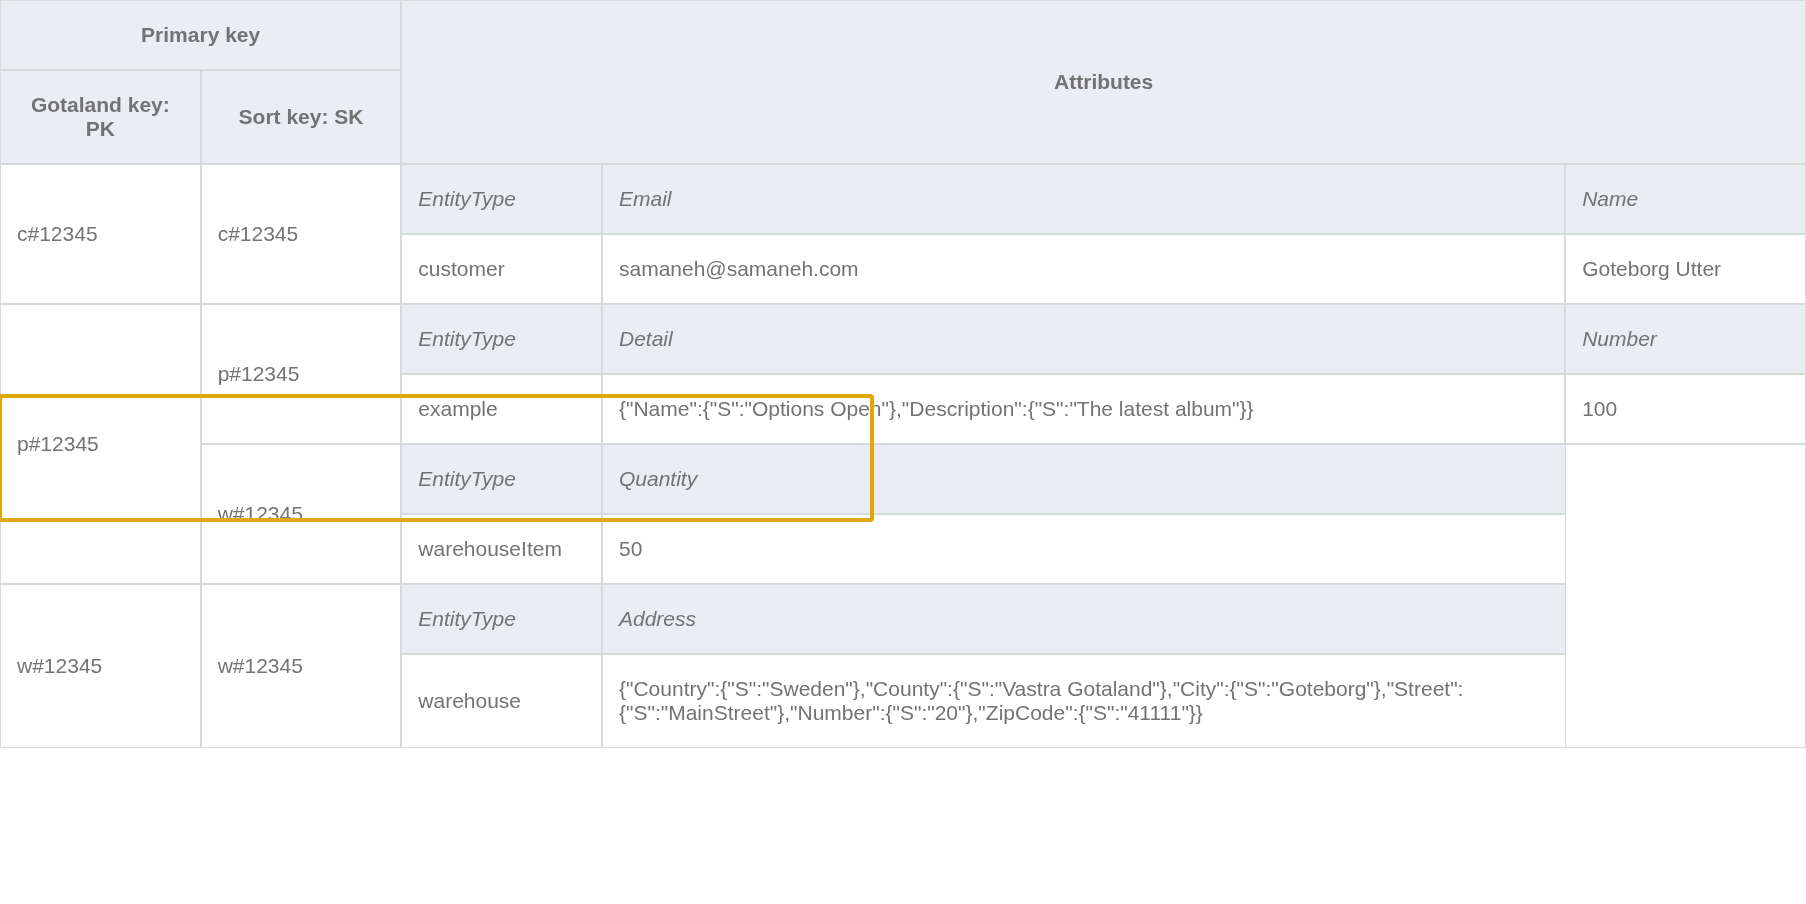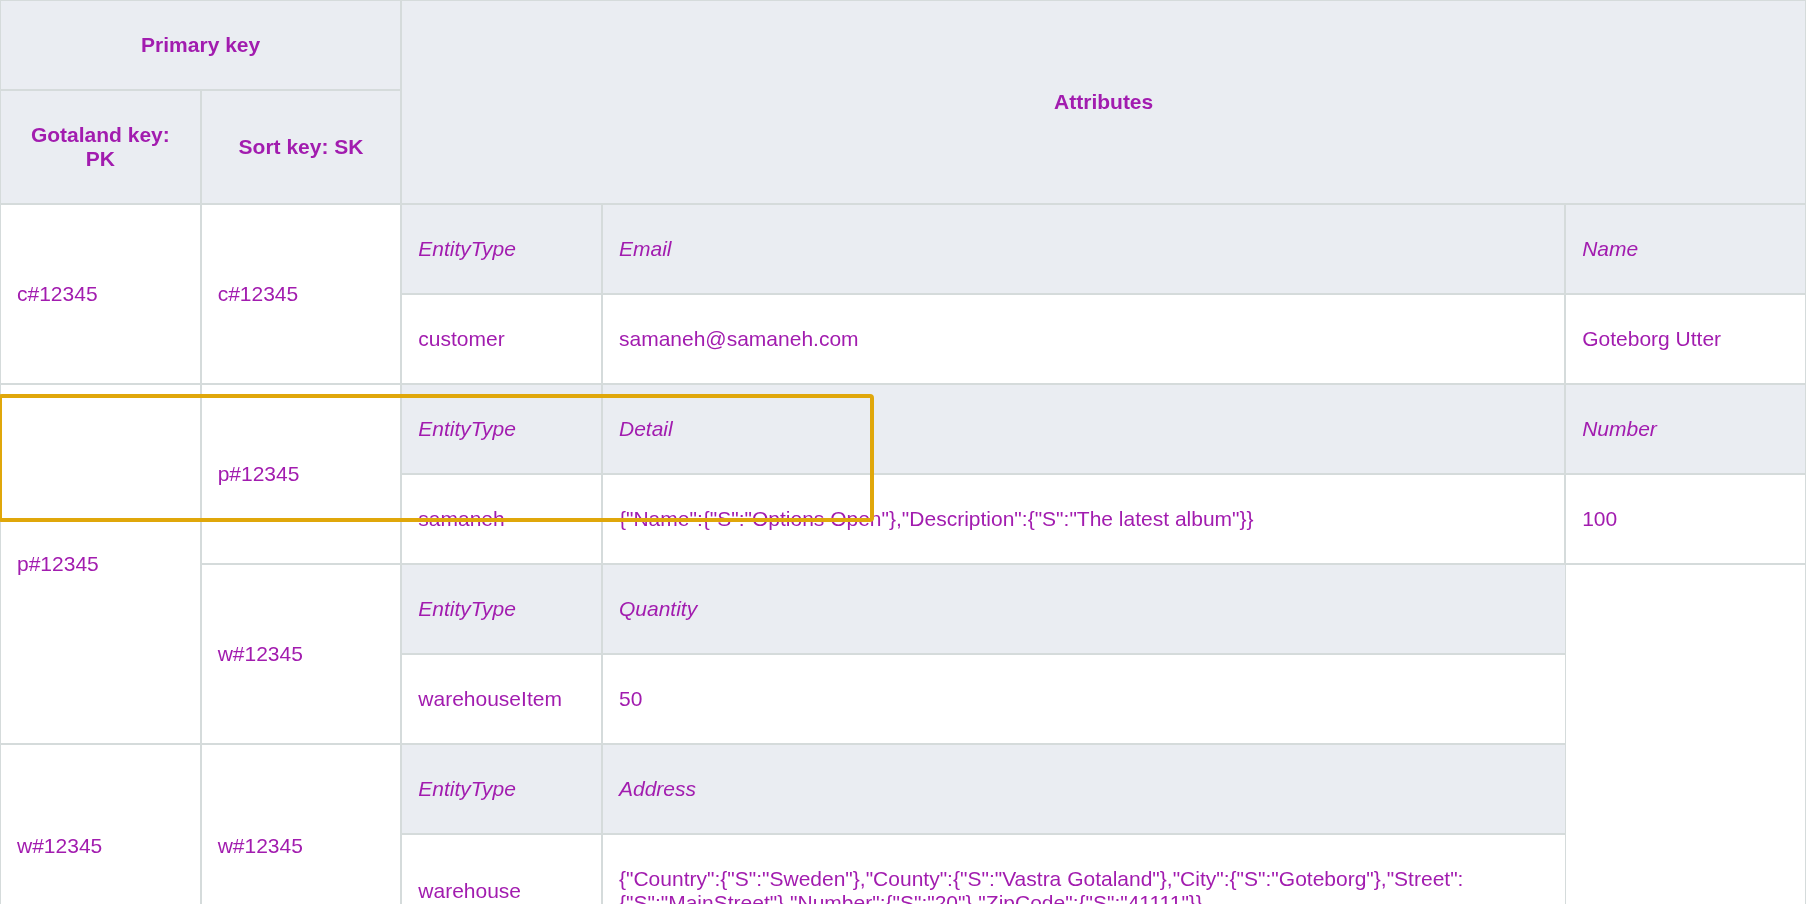--- a/index.html
+++ b/index.html
@@ -9,25 +9,25 @@
     color: #545b64;
     font-size: 21px;
   }
   .tbl {
     width: 100%;
     border-collapse: separate;
     border-spacing: 0;
   }
   .tbl th, .tbl td {
     border: 1px solid #d5dbdb;
-    padding: 32px 16px;
+    padding: 22px 16px;
     text-align: left;
     vertical-align: middle;
     background: #ffffff;
-    color: #a21caf;
+    color: #737373;
     font-weight: 400;
   }
   .hdr {
     background: #eaedf2 !important;
     font-weight: 700 !important;
     color: #545b64;
     text-align: center !important;
   }
   .attr-label {
     background: #eaedf2 !important;
@@ -86,21 +86,21 @@
   </tr>
 
   <tr>
     <td rowspan="4" id="pk-p">p#12345</td>
     <td rowspan="2">p#12345</td>
     <td class="attr-label">EntityType</td>
     <td class="attr-label">Detail</td>
     <td class="attr-label">Number</td>
   </tr>
   <tr>
-    <td>samaneh</td>
+    <td>example</td>
     <td>{"Name":{"S":"Options Open"},"Description":{"S":"The latest album"}}</td>
     <td>100</td>
   </tr>
 
   <tr id="wi-row1">
     <td rowspan="2">w#12345</td>
     <td class="attr-label">EntityType</td>
     <td class="attr-label no-right-border" id="wi-qty-lbl">Quantity</td>
     <td rowspan="4"></td>
   </tr>

